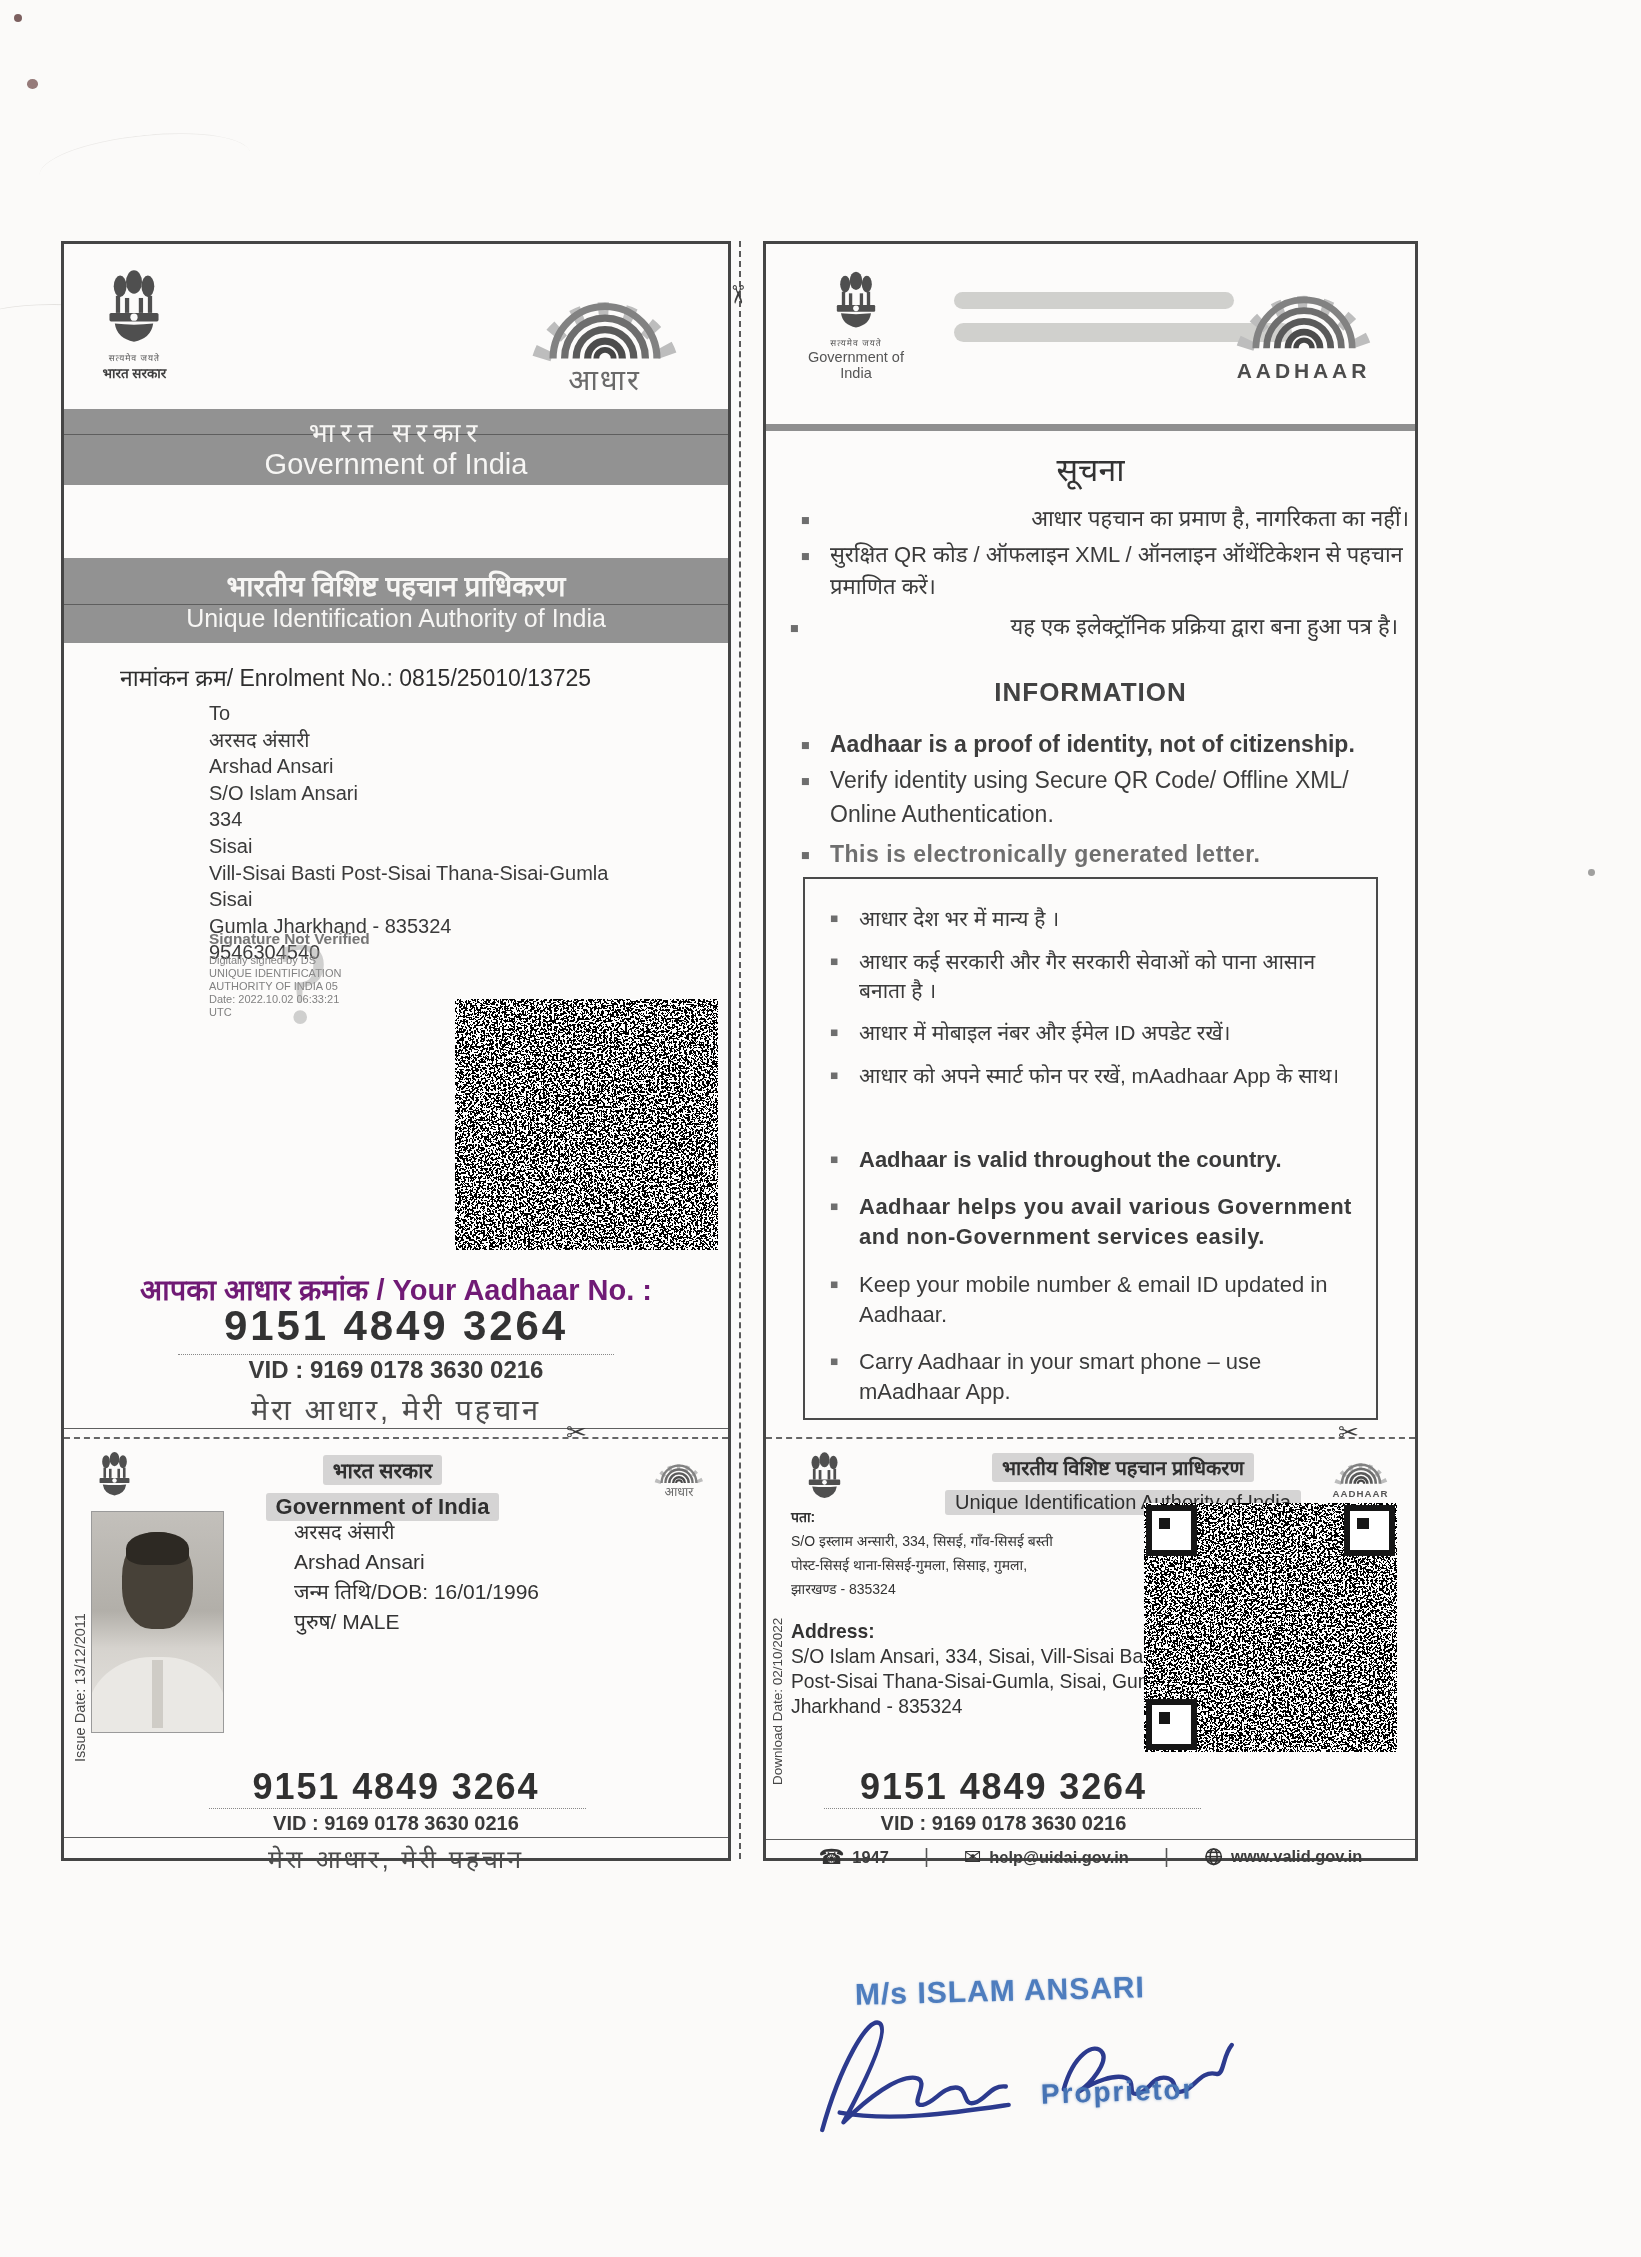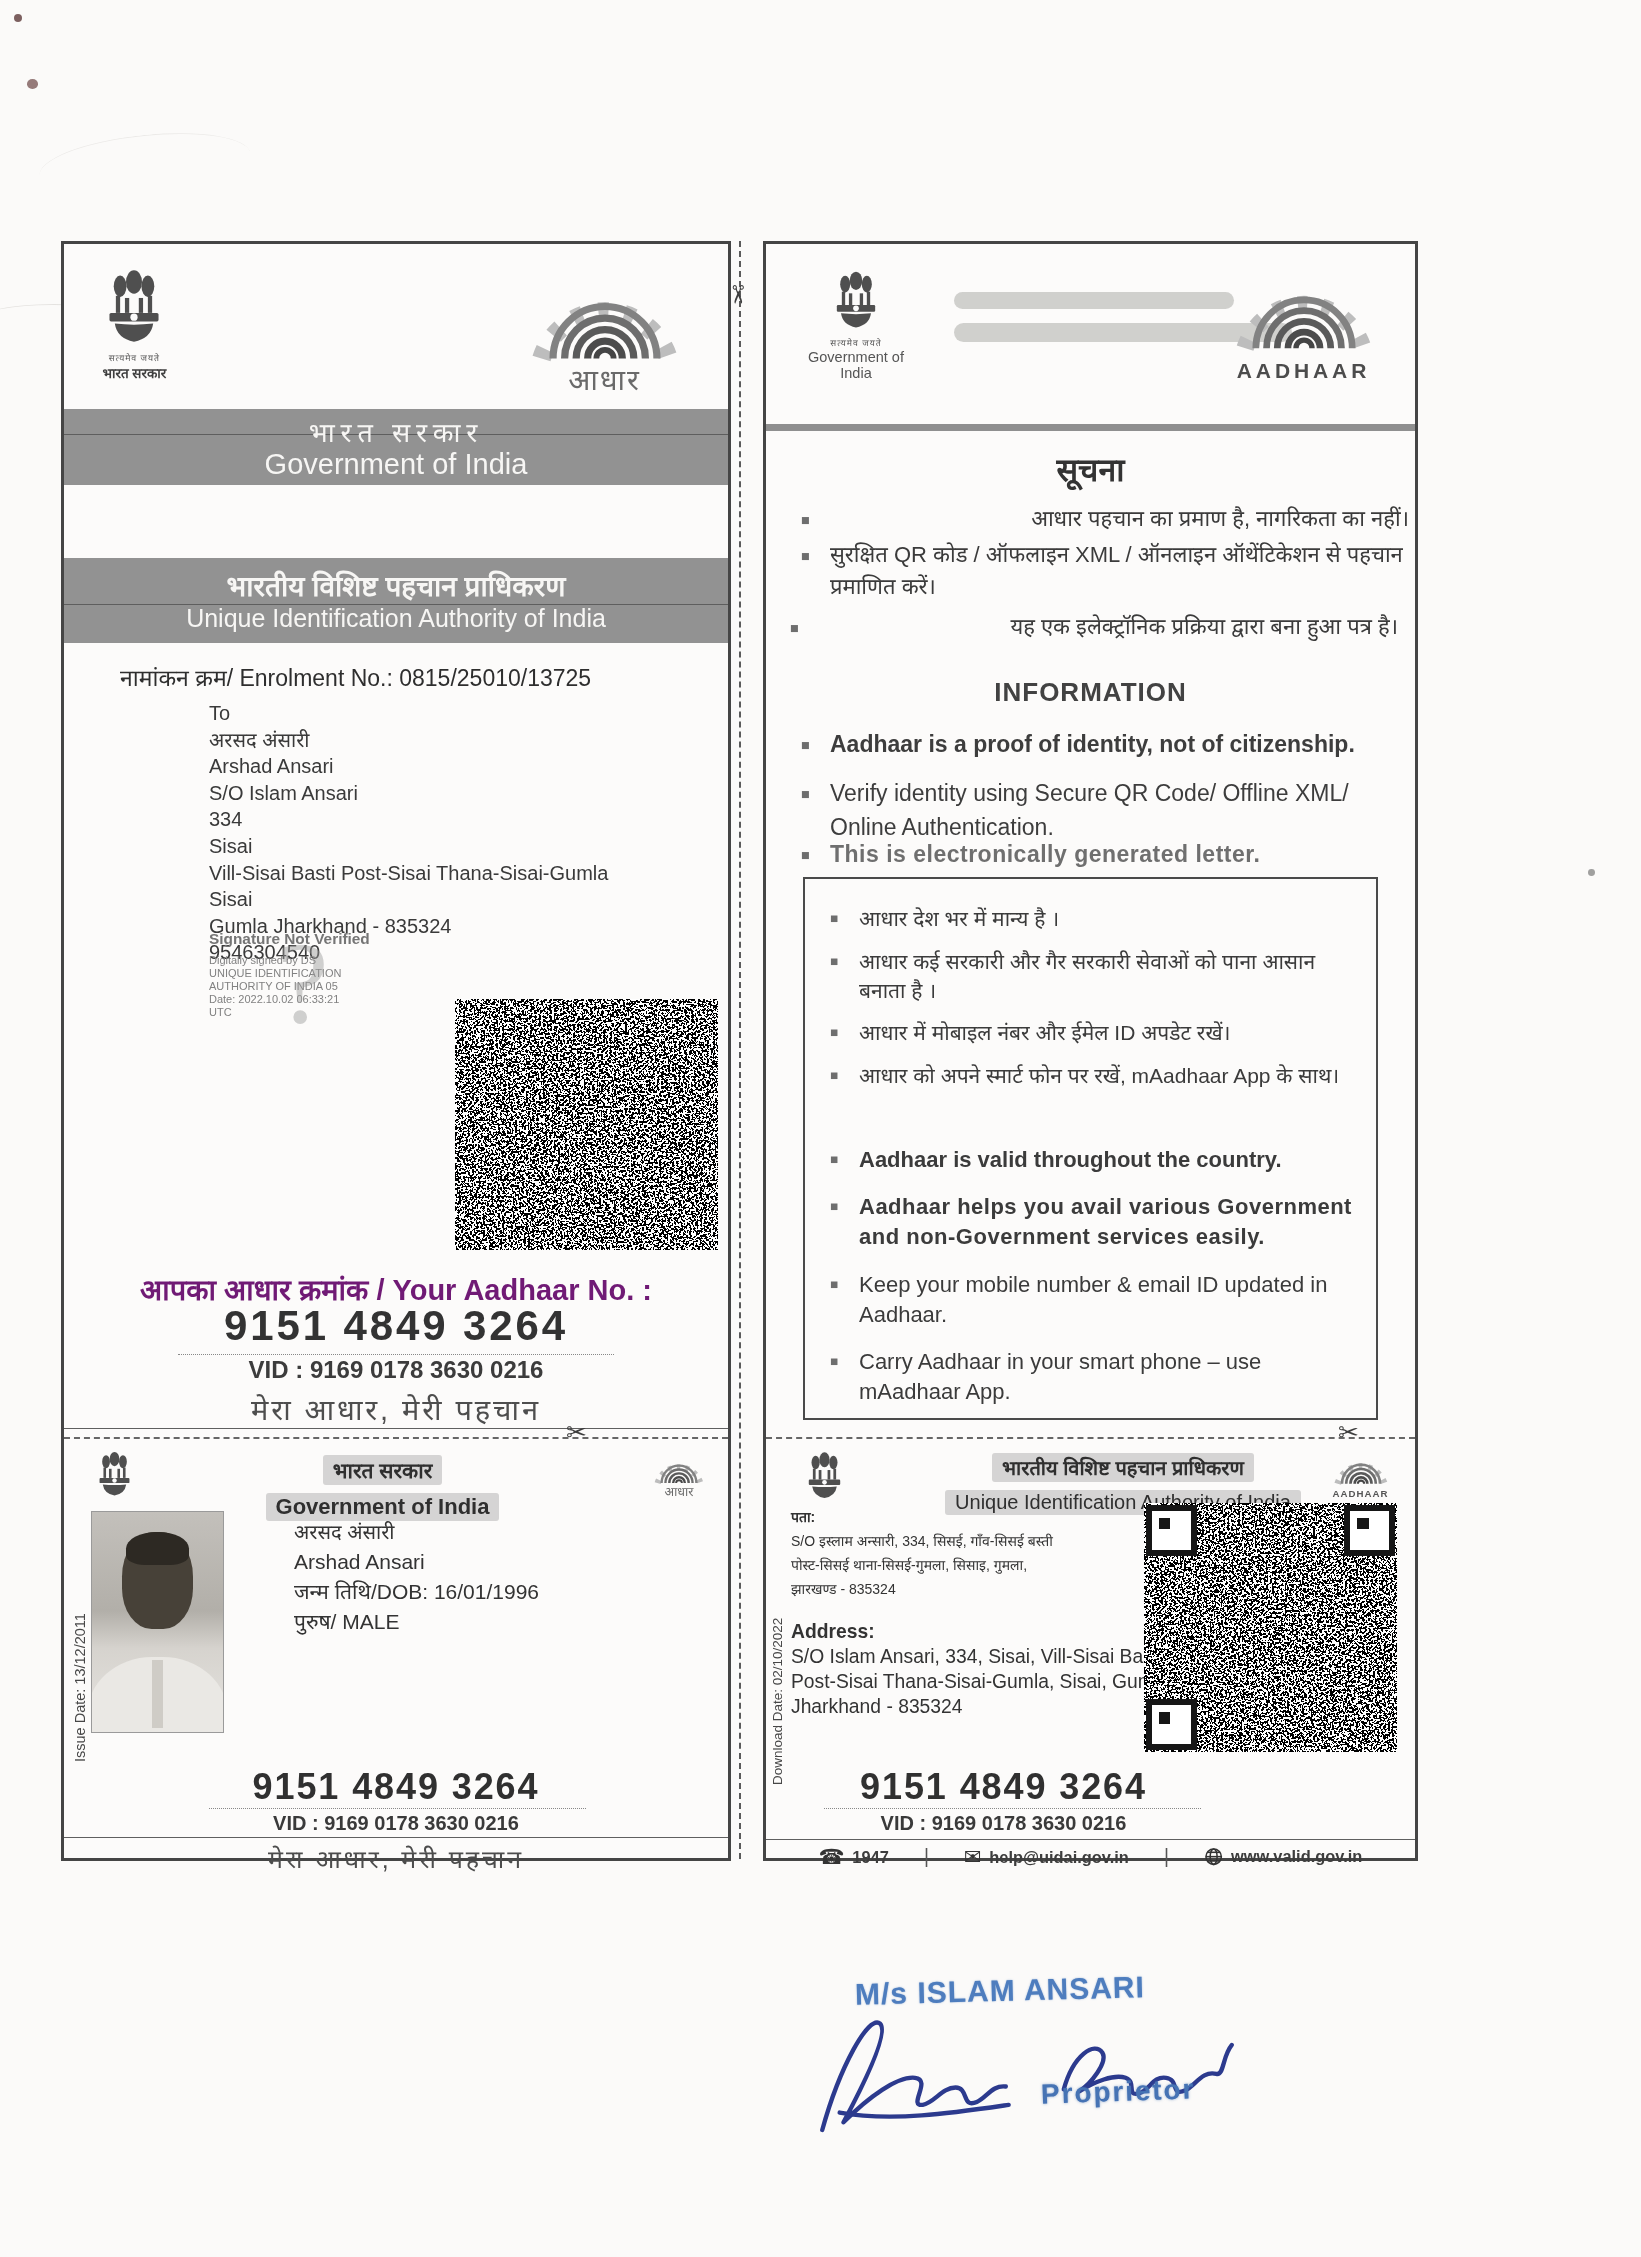--- a/index.html
+++ b/index.html
@@ -58,21 +58,21 @@
   .aad-num{position:absolute;left:0;width:100%;text-align:center;font-size:42px;font-weight:bold;color:#333;letter-spacing:2.9px;top:1058px;}
   .dotline{position:absolute;border-bottom:1.9px dotted #888;}
   .aad-vid{position:absolute;left:0;width:100%;text-align:center;font-size:24px;font-weight:bold;color:#3c3c3c;top:1112px;}
   .tagline{position:absolute;left:0;width:100%;text-align:center;font-size:29px;color:#4e4e4e;letter-spacing:2.9px;top:1145px;}
   .hline{position:absolute;left:0;width:100%;border-top:1.9px solid #5f5f5f;}
   .cutline{position:absolute;left:0;width:100%;border-top:2.9px dashed #666;}
 
   
   .smudge{position:absolute;background:#b9b8b6;border-radius:9.7px;opacity:.65;}
   .thickline{position:absolute;left:0;width:100%;height:6.8px;background:#8f8f8f;top:180px;}
-  .notice-h{position:absolute;left:0;width:100%;text-align:center;font-size:32px;font-weight:bold;color:#333;top:203px;}
+  .notice-h{position:absolute;left:0;width:100%;text-align:center;font-size:32px;font-weight:normal;color:#333;top:203px;}
   .blt{position:absolute;font-size:22px;line-height:32px;color:#3b3b3b;padding-left:29px;}
   .blt::before{content:"\25A0";position:absolute;left:0;top:1px;font-size:14.5px;color:#6e6e6e;}
   .info-h{position:absolute;left:0;width:100%;text-align:center;font-size:26px;font-weight:bold;color:#424242;letter-spacing:1px;top:433px;}
   .eblt{font-size:23px;line-height:34px;color:#3d3d3d;}
   .faded{color:#6f6f6f;font-weight:bold;letter-spacing:0.5px;}
   .bbox{position:absolute;left:37px;top:633px;width:575px;height:543px;border:2.9px solid #4a4a4a;padding:25px 21px 0 21px;box-sizing:border-box;}
   .bbox .blt2{position:relative;font-size:21px;line-height:29px;color:#3b3b3b;padding-left:33px;margin-bottom:13.5px;}
   .bbox .blt2::before{content:"\25A0";position:absolute;left:3.9px;top:0;font-size:13.5px;color:#6e6e6e;}
   .bbox .en2{font-size:22px;line-height:30px;margin-bottom:17.4px;}
   .spacer{height:42px;}
@@ -293,21 +293,21 @@
 
     <div class="notice-h">सूचना</div>
 
     <div class="blt" style="left:35px;top:259px;width:579px;text-align:right;">आधार पहचान का प्रमाण है, नागरिकता का नहीं।</div>
     <div class="blt" style="left:35px;top:295px;width:579px;">सुरक्षित QR कोड / ऑफलाइन XML / ऑनलाइन ऑथेंटिकेशन से पहचान प्रमाणित करें।</div>
     <div class="blt" style="left:24px;top:367px;width:579px;text-align:right;">यह एक इलेक्ट्रॉनिक प्रक्रिया द्वारा बना हुआ पत्र है।</div>
 
     <div class="info-h">INFORMATION</div>
 
     <div class="blt eblt" style="left:35px;top:483px;width:579px;"><span class="bold">Aadhaar is a proof of identity, not of citizenship.</span></div>
-    <div class="blt eblt" style="left:35px;top:532px;width:579px;">Verify identity using Secure QR Code/ Offline XML/ Online Authentication.</div>
+    <div class="blt eblt" style="left:35px;top:519px;width:579px;">Verify identity using Secure QR Code/ Offline XML/ Online Authentication.</div>
     <div class="blt eblt faded" style="left:35px;top:593px;width:579px;">This is electronically generated letter.</div>
 
     <div class="bbox">
       <div class="blt2">आधार देश भर में मान्य है ।</div>
       <div class="blt2">आधार कई सरकारी और गैर सरकारी सेवाओं को पाना आसान बनाता है ।</div>
       <div class="blt2">आधार में मोबाइल नंबर और ईमेल ID अपडेट रखें।</div>
       <div class="blt2">आधार को अपने स्मार्ट फोन पर रखें, mAadhaar App के साथ।</div>
       <div class="spacer"></div>
       <div class="blt2 en2 bold">Aadhaar is valid throughout the country.</div>
       <div class="blt2 en2 faded">Aadhaar helps you avail various Government and non-Government services easily.</div>

